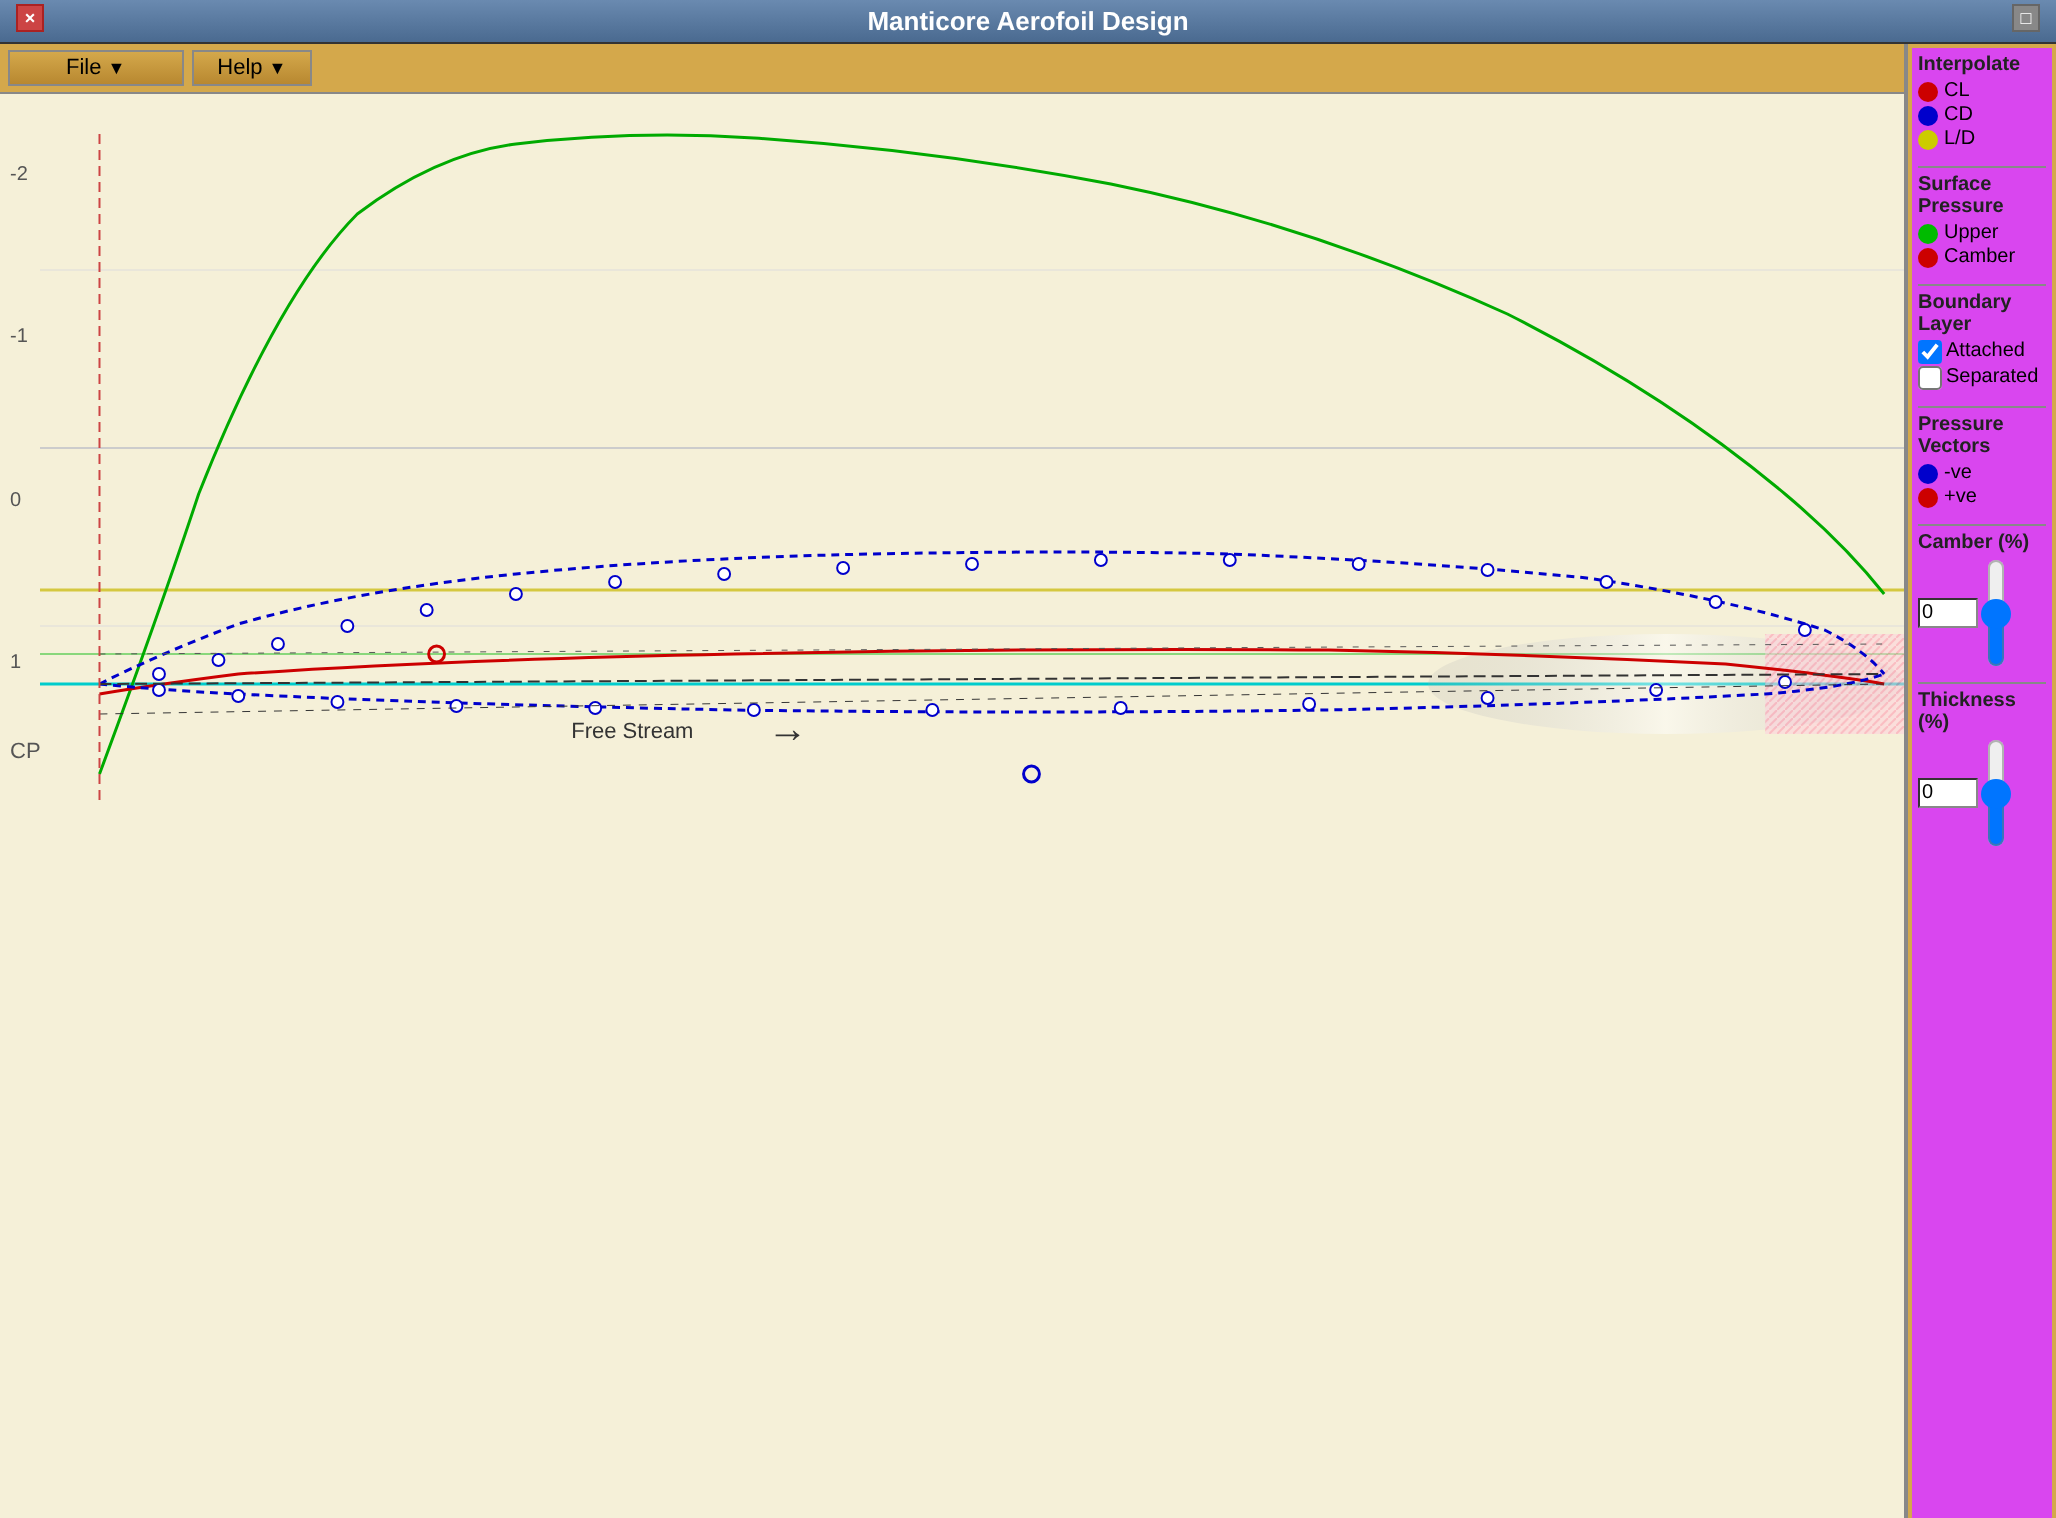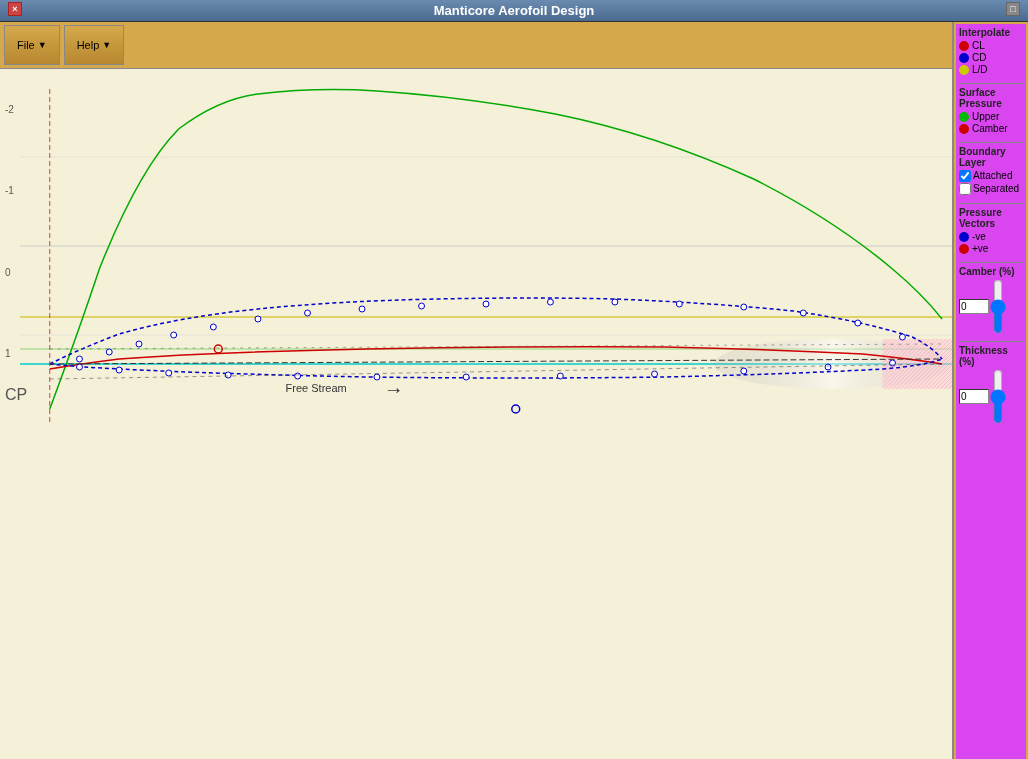--- a/index.html
+++ b/index.html
@@ -152,21 +152,21 @@
       display: flex;
       align-items: center;
       color: #333;
       font-size: 11px;
     }
 
     .cp-label {
       position: absolute;
       left: 5px;
       bottom: 20px;
-      font-size: 16px;
+      font-size: 11px;
       color: #555;
     }
 
     .y-axis-labels {
       position: absolute;
       left: 5px;
       top: 0;
       height: calc(100% - 30px);
       display: flex;
       flex-direction: column;
@@ -182,25 +182,25 @@
   <span class="close-btn">×</span>
   <span>Manticore Aerofoil Design</span>
   <span class="max-btn">□</span>
 </div>
 
 <div id="main-container">
 
   <div id="chart-area">
 
     <div style="display:flex; background:#d4a84b; border-bottom:1px solid #888; padding:2px 4px; gap:4px;">
-      <button class="btn" style="background:linear-gradient(to bottom,#d4a84b,#b88830); border:1px solid #888; padding:2px 12px; font-size:11px; display:flex; align-items:center; gap:3px;">
+      <button class="btn" style="background:linear-gradient(to bottom,#d4a84b,#b88830); border:1px solid #888; padding:2px 28px; font-size:11px; display:flex; align-items:center; gap:3px;">
         <span>File</span>
         <span style="font-size:9px;">▼</span>
       </button>
-      <button class="btn" style="background:linear-gradient(to bottom,#d4a84b,#b88830); border:1px solid #888; padding:13px 12px; font-size:11px; display:flex; align-items:center; gap:3px;">
+      <button class="btn" style="background:linear-gradient(to bottom,#d4a84b,#b88830); border:1px solid #888; padding:2px 12px; font-size:11px; display:flex; align-items:center; gap:3px;">
         <span>Help</span>
         <span style="font-size:9px;">▼</span>
       </button>
     </div>
 
     <div id="chart-canvas" style="height:355px; position:relative;">
 
       <div class="y-axis-labels">
         <span>-2</span>
         <span>-1</span>

